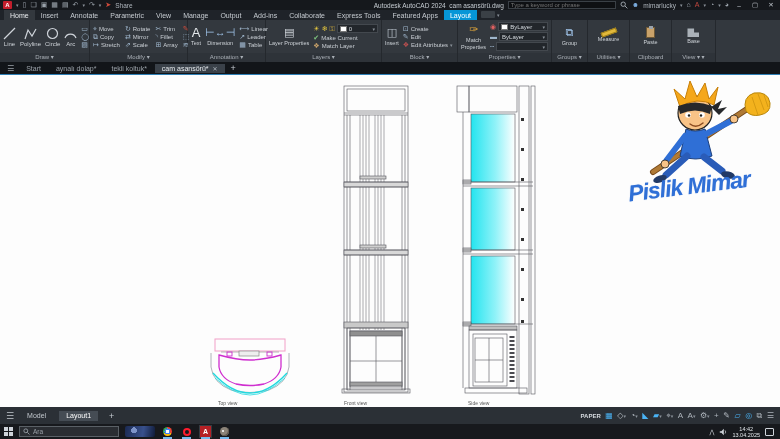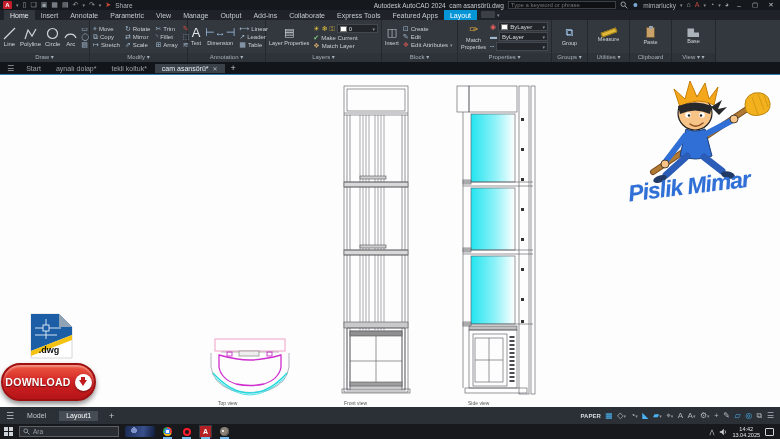--- a/index.html
+++ b/index.html
@@ -558,44 +558,21 @@
       <path d="M80,29 Q97,22 114,29 L112,37 Q97,30 82,37 Z" fill="#26282b"></path>
       <path d="M113,30 l11,-7 l-4,9 l9,-2 l-8,8 z" fill="#26282b"></path>
       <circle cx="90" cy="38" r="2.8" fill="#fff"></circle>
         <circle cx="104" cy="38" r="2.8" fill="#fff"></circle>
       <circle cx="91" cy="38.5" r="1.2" fill="#222"></circle>
         <circle cx="103" cy="38.5" r="1.2" fill="#222"></circle>
       <path d="M92,47 Q98,52 105,46" stroke="#8a4a1f" stroke-width="1.4" fill="none" stroke-linecap="round"></path>
     </svg>
     <div class="brand">Pislik Mimar</div>
 
-    <div class="dwgwrap">
-      <svg width="48" height="46" viewBox="0 0 48 46">
-        <path d="M4,1 h28 l13,13 v31 h-41 z" fill="#fff" stroke="#c9ced3" stroke-width="0.8"></path>
-        <path d="M4,1 h28 l13,13 v8 l-41,16 z" fill="#1b5ea6"></path>
-        <path d="M4,38 l41,-16 v5 l-41,16 z" fill="#f3c212"></path>
-        <path d="M32,1 l13,13 h-13 z" fill="#8fa3b5"></path>
-        <g stroke="#e8f0f8" stroke-width="0.9" fill="none">
-          <rect x="16" y="12" width="6" height="6"></rect>
-          <line x1="8" y1="15" x2="16" y2="15"></line>
-            <line x1="22" y1="15" x2="34" y2="15"></line>
-          <line x1="19" y1="6" x2="19" y2="12"></line>
-            <line x1="19" y1="18" x2="19" y2="26"></line>
-          <line x1="8" y1="22" x2="30" y2="22"></line>
-        </g>
-      </svg>
-      <div style="position:absolute;left:0;right:4px;bottom:4px;text-align:center;font-size:9px;font-weight:bold;color:#111;">.dwg</div>
-    </div>
-
-    <div class="dlbtn">
-      <span class="txt">DOWNLOAD</span>
-      <span class="dlcircle">
-          <span class="dlarrow"></span>
-        </span>
-    </div>
+
   </div>
 
   <div class="statusbar">
     <span style="font-size:9px">☰</span>
     <span class="ltab">Model</span>
     <span class="ltab active">Layout1</span>
     <span class="plus">+</span>
     <div class="sicons">
       <span class="paper">PAPER</span>
       <span class="blue">▦</span>

